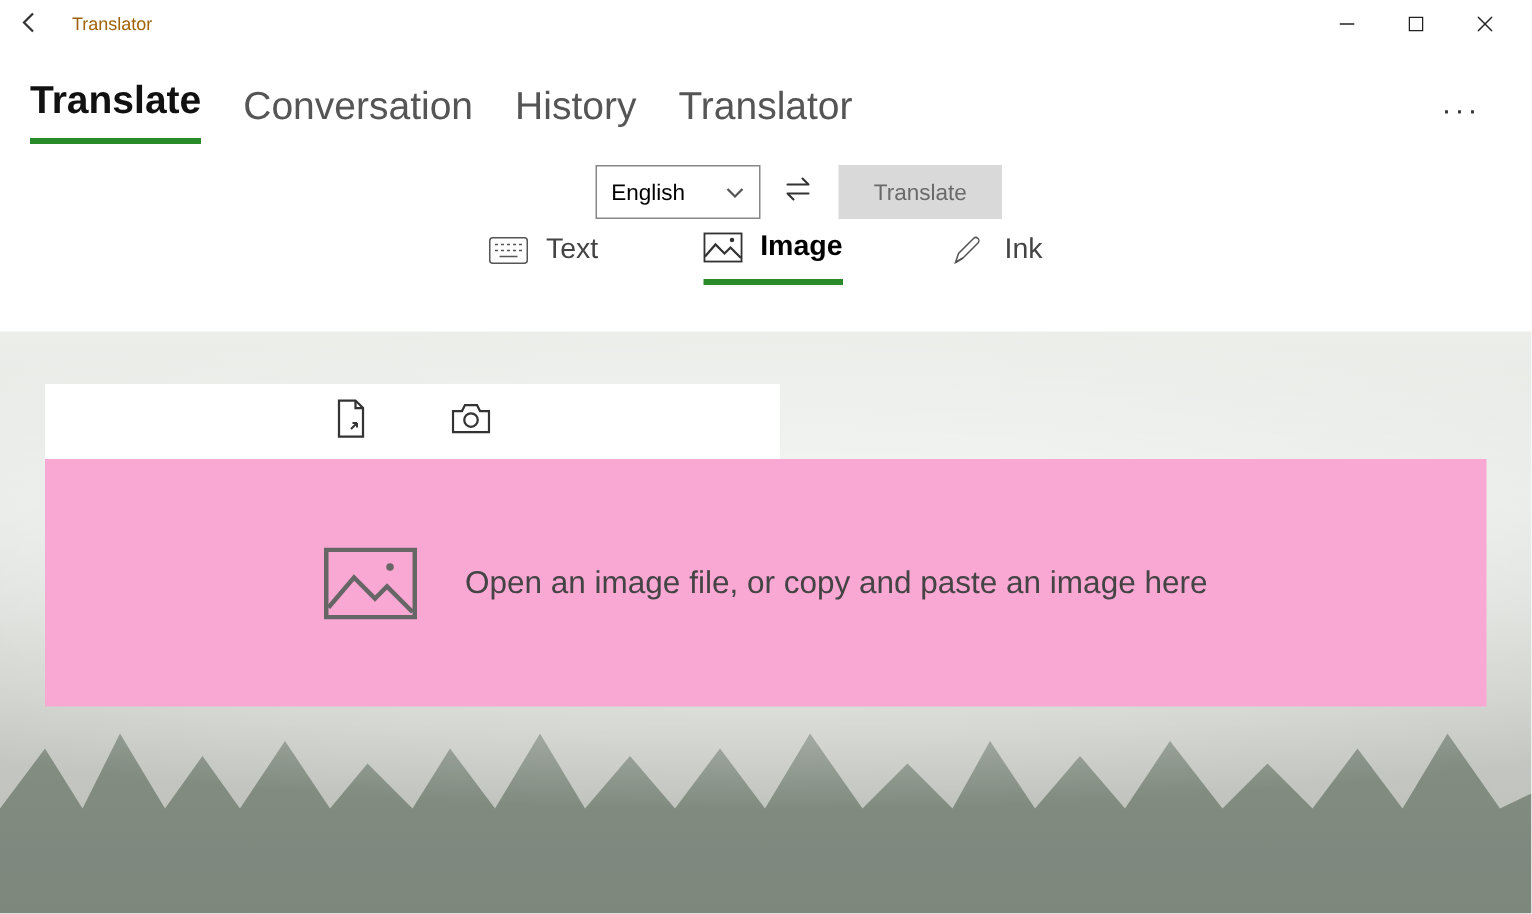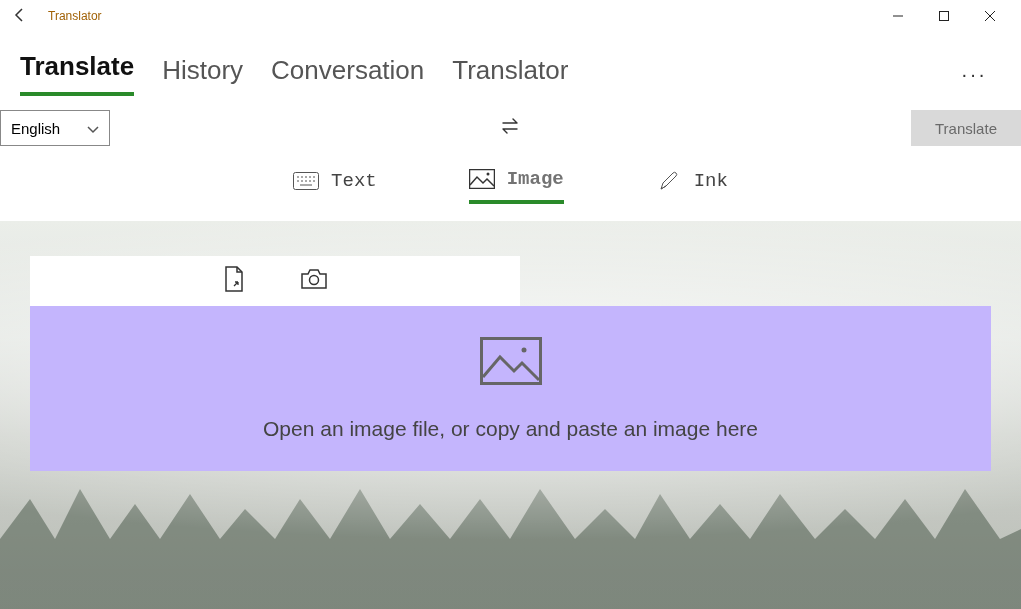--- a/index.html
+++ b/index.html
@@ -11,36 +11,36 @@
   .winbtn { width: 46px; height: 32px; display: flex; align-items: center; justify-content: center; cursor: pointer; }
   .winbtn svg { width: 10px; height: 10px; }
   .navtabs { display: flex; align-items: flex-end; gap: 28px; padding: 12px 20px 0 20px; height: 64px; }
   .navtab { font-size: 26px; color: #555; padding-bottom: 10px; cursor: pointer; }
   .navtab.active { color: #111; font-weight: 600; border-bottom: 4px solid #2a8a2a; }
   .navtabs .flex { flex: 1; }
   .more { font-size: 20px; letter-spacing: 2px; color: #333; padding: 0 14px 10px 0; cursor: pointer; }
   .controls-wrap { position: relative; height: 125px; }
   .controls-bg { position: absolute; inset: 0; background-position: center 0; background-size: cover; filter: saturate(0.6) brightness(1.05); }
   .controls-overlay { position: absolute; inset: 0; background: rgba(255,255,255,0.88); }
-  .row1 { position: relative; display: flex; align-items: center; justify-content: space-between; gap: 12px; padding-top: 14px; }
+  .row1 { position: relative; display: flex; align-items: center; justify-content: center; gap: 12px; padding-top: 14px; padding-left: 44px; }
   .langsel { background: #fff; border: 1px solid #888; height: 36px; min-width: 110px; display: flex; align-items: center; justify-content: space-between; padding: 0 10px; font-size: 15px; cursor: pointer; }
   .swap { width: 28px; text-align: center; cursor: pointer; }
   .translate-btn { background: #d9d9d9; color: #6a6a6a; height: 36px; padding: 0 24px; display: flex; align-items: center; font-size: 15px; cursor: default; }
-  .row2 { position: relative; display: flex; align-items: center; justify-content: center; gap: 92px; margin-top: 22px; font-family: Liberation Mono, monospace; }
+  .row2 { position: relative; display: flex; align-items: center; justify-content: center; gap: 70px; margin-top: 8px; }
   .mode { display: flex; align-items: center; gap: 12px; font-size: 19px; color: #444; padding-bottom: 10px; cursor: pointer; }
-  .mode.active { color: #737373; font-weight: 600; border-bottom: 4px solid #2a8a2a; }
+  .mode.active { color: #000000; font-weight: 600; border-bottom: 4px solid #2a8a2a; }
   .mode .ic { width: 26px; height: 22px; display: flex; align-items: center; justify-content: center; }
   .hero { position: relative; height: 388px; }
   .hero-bg { position: absolute; inset: 0; background: linear-gradient(180deg, #e9ece7 0%, #dfe3de 30%, #c7cbc4 55%, #b0b4ad 100%); }
   .trees { position: absolute; left:0; right:0; bottom:0; height: 220px; opacity: 0.55; }
   .fog { position: absolute; inset: 0; background: radial-gradient(ellipse 120% 60% at 50% 40%, rgba(255,255,255,0.85), rgba(255,255,255,0.1) 70%); }
   .card-wrap { position: absolute; left: 30px; top: 35px; right: 30px; }
   .tabbar { background:#fff; width: 490px; height: 50px; display:flex; align-items:center; justify-content:center; gap: 56px; }
   .tabbtn { cursor:pointer; }
-  .panel { background:#c4b5fd; height: 165px; display:flex; flex-direction:column; align-items:center; justify-content:center; gap: 32px; }
+  .panel { background:#f9a8d4; height: 165px; display:flex; flex-direction:row; align-items:center; justify-content:center; gap: 32px; }
   .bigimg { width: 62px; height: 48px; }
   .prompt { font-size: 21px; color: #444; }
   .chev { margin-left: 8px; }
 </style>
 </head>
 <body>
 
 <div class="titlebar">
   <div class="back">
     <svg viewBox="0 0 16 16" width="16" height="16">
@@ -62,22 +62,22 @@
   <div class="winbtn">
     <svg viewBox="0 0 10 10">
         <line x1="0" y1="0" x2="10" y2="10" stroke="#222" stroke-width="1"></line>
         <line x1="10" y1="0" x2="0" y2="10" stroke="#222" stroke-width="1"></line>
       </svg>
   </div>
 </div>
 
 <div class="navtabs">
   <div class="navtab active">Translate</div>
+  <div class="navtab">Conversation</div>
   <div class="navtab">History</div>
-  <div class="navtab">Conversation</div>
   <div class="navtab">Translator</div>
   <div class="flex"></div>
   <div class="more">···</div>
 </div>
 
 <div class="controls-wrap">
   <div class="controls-bg"></div>
   <div class="controls-overlay"></div>
   <div class="row1">
     <div class="langsel">

